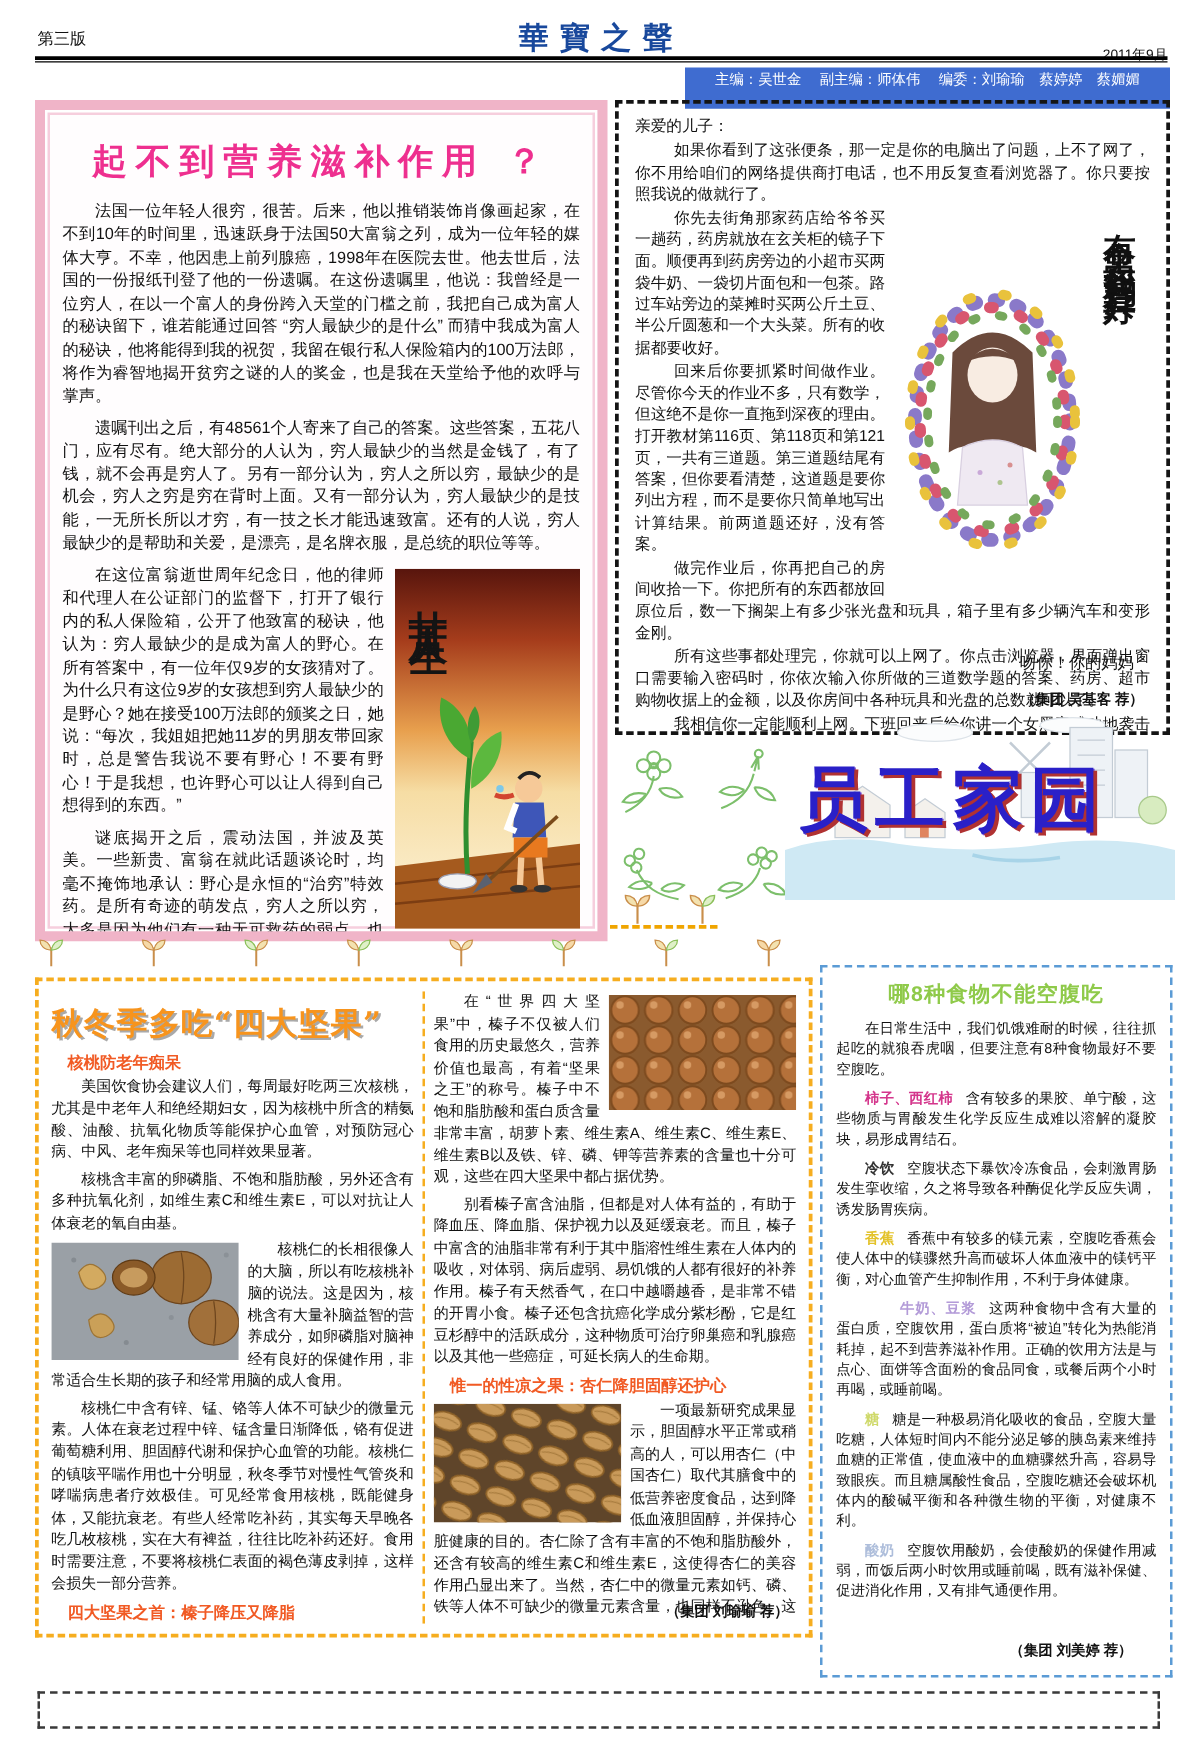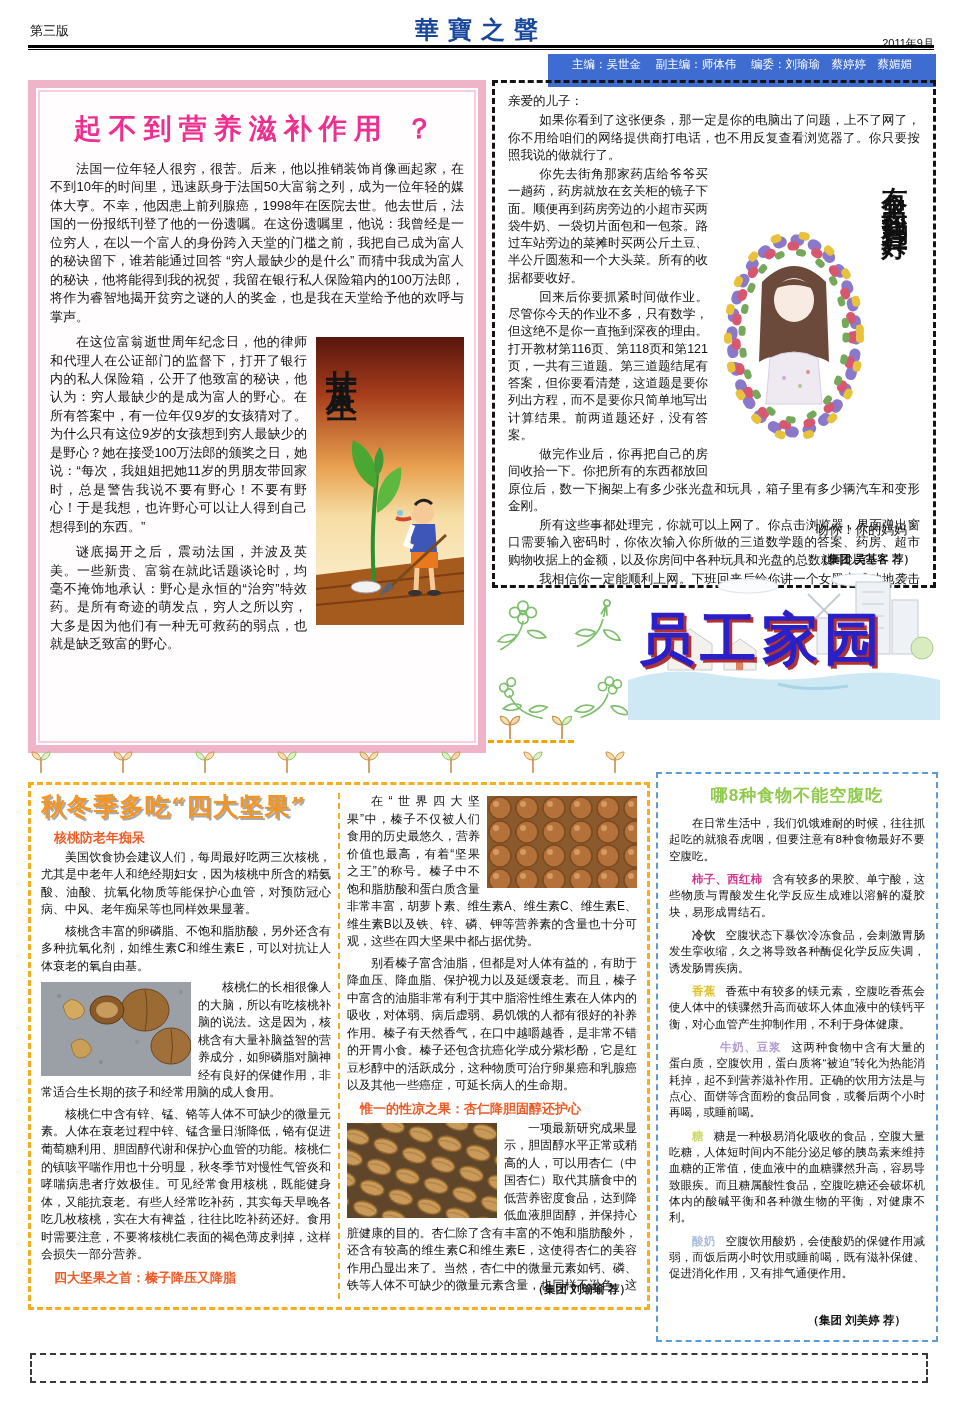--- a/index.html
+++ b/index.html
@@ -58,21 +58,21 @@
   
   .sprout-row { left:30px; top:748px; width:596px; display:flex; justify-content:space-between; }
 
   
   .nuts { left:28px; top:782px; width:622px; height:528px; border:3px dashed #f6ad1f;
           padding:8px 10px; }
   .nuts-cols { column-count:2; column-gap:16px; column-rule:2px dashed #f6ad1f;
                height:100%; overflow:hidden; }
   .nuts-title { font-family:"DejaVu Serif",serif; font-weight:900; font-size:25px;
                 line-height:1.15; color:#f7941d; letter-spacing:1px;
-                text-shadow:2px 2px 0 #a9a9a9; margin:0 0 7px; }
+                text-shadow:2px 2px 0 #a9a9a9; margin:12px 0 7px; }
   .nuts h3 { color:#f15a24; font-size:13px; font-weight:bold; margin:5px 0 2px; text-indent:1em; }
   .nuts p { font-size:12px; line-height:1.46; text-indent:2em; margin:0 0 4px; text-align:justify; }
   .ph { display:block; }
   .ph-l { float:left;  margin:3px 7px 2px 0; }
   .ph-r { float:right; margin:3px 0 2px 7px; }
   .nuts .byline { position:absolute; right:16px; bottom:10px; font-size:11.5px; }
 
   
   .foods { left:656px; top:772px; width:282px; height:570px; border:2px dashed #5b9bd5;
            padding:8px 11px 30px; overflow:hidden; }
@@ -91,20 +91,21 @@
 
   <div class="abs hdr-left">第三版</div>
   <div class="abs masthead">華寶之聲</div>
   <div class="abs hdr-right">2011年9月</div>
   <div class="abs rule"></div>
   <div class="abs editors">主编：吴世金　 副主编：师体伟　 编委：刘瑜瑜　蔡婷婷　蔡媚媚</div>
 
   <section class="abs poor">
     <h1>起不到营养滋补作用 ？</h1>
     <p>法国一位年轻人很穷，很苦。后来，他以推销装饰肖像画起家，在不到10年的时间里，迅速跃身于法国50大富翁之列，成为一位年轻的媒体大亨。不幸，他因患上前列腺癌，1998年在医院去世。他去世后，法国的一份报纸刊登了他的一份遗嘱。在这份遗嘱里，他说：我曾经是一位穷人，在以一个富人的身份跨入天堂的门槛之前，我把自己成为富人的秘诀留下，谁若能通过回答 “穷人最缺少的是什么” 而猜中我成为富人的秘诀，他将能得到我的祝贺，我留在银行私人保险箱内的100万法郎，将作为睿智地揭开贫穷之谜的人的奖金，也是我在天堂给予他的欢呼与掌声。</p>
+    <p>遗嘱刊出之后，有48561个人寄来了自己的答案。这些答案，五花八门，应有尽有。绝大部分的人认为，穷人最缺少的当然是金钱了，有了钱，就不会再是穷人了。另有一部分认为，穷人之所以穷，最缺少的是机会，穷人之穷是穷在背时上面。又有一部分认为，穷人最缺少的是技能，一无所长所以才穷，有一技之长才能迅速致富。还有的人说，穷人最缺少的是帮助和关爱，是漂亮，是名牌衣服，是总统的职位等等。</p>
     <div class="cartoon">
       <svg width="148" height="288" viewBox="0 0 148 288">
         <defs>
           <linearGradient id="sun" x1="0" y1="0" x2="0" y2="1">
             <stop offset="0" stop-color="#58150d"></stop>
               <stop offset="0.2" stop-color="#a63d1c"></stop>
             <stop offset="0.45" stop-color="#e8a04e"></stop>
               <stop offset="0.62" stop-color="#f6dda4"></stop>
             <stop offset="1" stop-color="#fdf4dd"></stop>
           </linearGradient>

